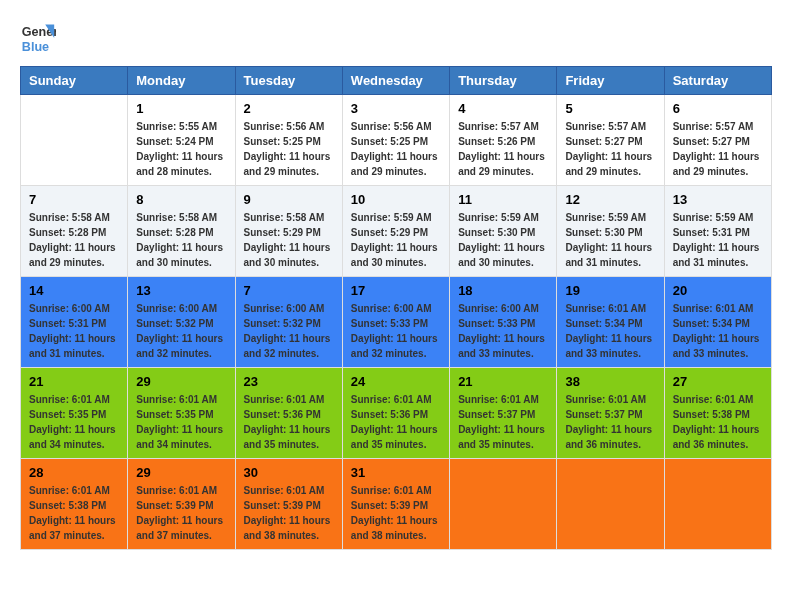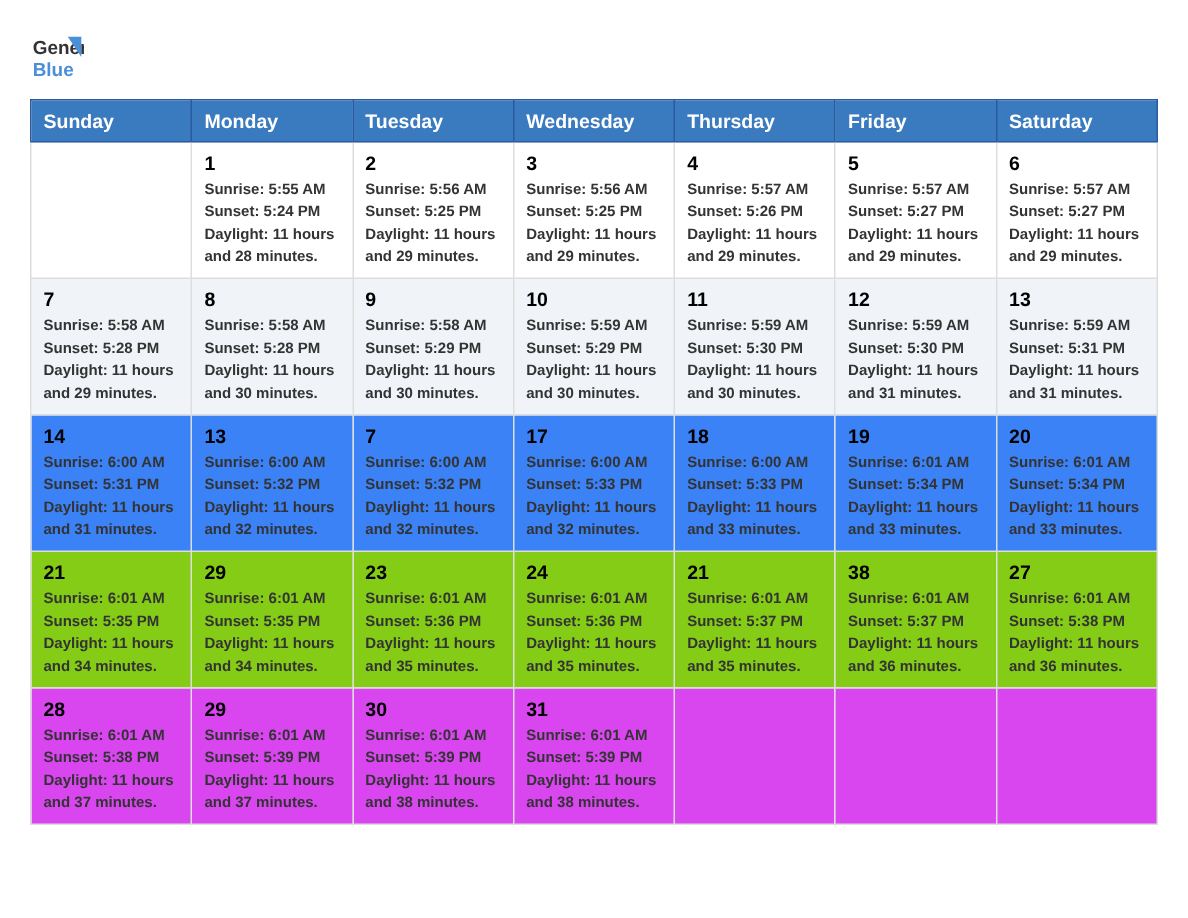--- a/index.html
+++ b/index.html
@@ -81,21 +81,21 @@
       font-weight: bold;
     }
     .empty-cell {
       background: #fff;
     }
     
     .week-row-1 td { background-color: #fff; }
     .week-row-2 td { background-color: #f0f4f8; }
     .week-row-3 td { background-color: #3b82f6; }
     .week-row-4 td { background-color: #84cc16; }
-    .week-row-5 td { background-color: #d946ef; }
+    .week-row-5 td { background-color: #f97316; }
   </style>
 </head>
 <body>
 
 <div class="header">
   <div class="logo">
     <svg class="logo-icon" viewBox="0 0 40 40" xmlns="http://www.w3.org/2000/svg">
       <text x="2" y="18" font-size="14" font-weight="bold" fill="#333">General</text>
       <text x="2" y="34" font-size="14" font-weight="bold" fill="#4a90d9">Blue</text>
       <polygon points="28,5 38,5 38,20" fill="#4a90d9"></polygon>

